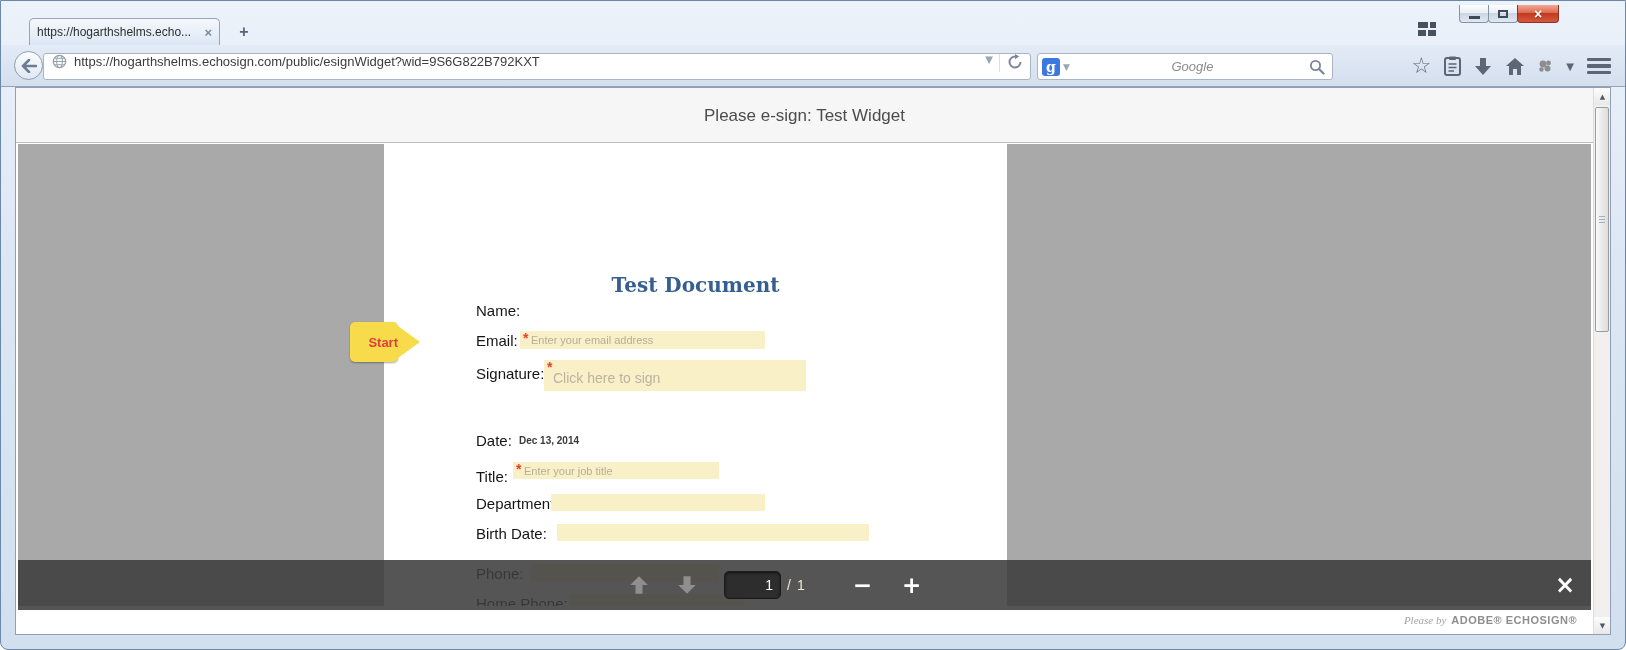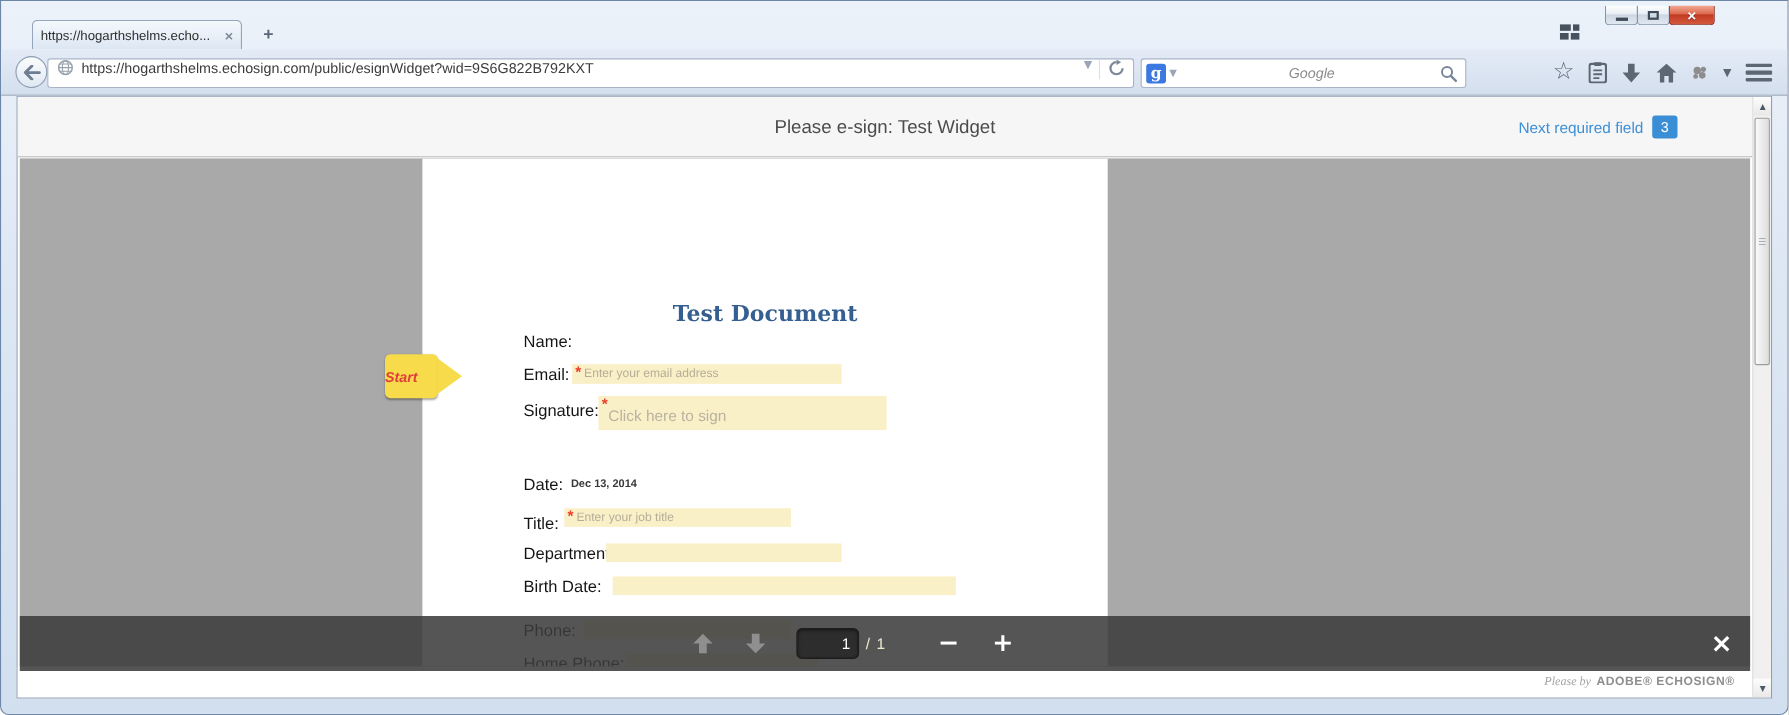--- a/index.html
+++ b/index.html
@@ -80,21 +80,21 @@
     font-family:"DejaVu Serif", serif; font-weight:bold; font-size:20px; color:#365f91; }
   .flabel{ position:absolute; left:92px; font-size:15px; color:#151515; white-space:nowrap; }
   .ffield{ position:absolute; background:#faf0c8; }
   .req{ position:absolute; left:3px; top:-1px; color:#e8402a; font-weight:bold; font-size:14px; }
   .ph{ position:absolute; left:11px; top:3px; font-size:11px; color:#b5ae97; white-space:nowrap; }
   .date-value{ position:absolute; left:135px; top:291px; font-size:10px; font-weight:bold; color:#3a3a3a; letter-spacing:0; }
   .sig-ph{ position:absolute; left:9px; top:10px; font-size:14px; color:#bab3a0; }
   
   .start-tag{ position:absolute; left:334px; top:234px; width:48px; height:40px; background:#f7db4b;
     border-radius:5px; box-shadow:0 1px 2px rgba(0,0,0,.35);
-    display:flex; align-items:center; justify-content:flex-start; z-index:5;font-style:italic; }
+    display:flex; align-items:center; justify-content:flex-end; z-index:5; }
   .start-tag span{ color:#e23d3d; font-weight:bold; font-size:13px; }
   .start-arrow{ position:absolute; left:382px; top:238px; width:0; height:0; z-index:5;
     border-top:16px solid transparent; border-bottom:16px solid transparent; border-left:22px solid #f7db4b; }
   
   .pagebar{ position:absolute; left:2px; right:19px; top:472px; height:50px;
     background:rgba(60,60,60,.87); z-index:6; }
   .pagebar-controls{ position:absolute; left:610px; top:0; height:50px; display:flex; align-items:center; }
   .nav-arrow{ margin-right:26px; display:flex; }
   .pageinput{ width:57px; height:28px; background:#2d2d2d; border:1px solid #1c1c1c; border-radius:5px;
     color:#fff; font-size:14px; text-align:right; padding-right:7px; box-shadow:inset 0 1px 3px rgba(0,0,0,.6);
@@ -225,24 +225,20 @@
           <div></div>
           <div></div>
         </span>
     </div>
   </div>
 
   <div class="viewport">
 
     <div class="esign-header">
       <div class="esign-title">Please e-sign: Test Widget</div>
-      <div class="next-req">
-        <span class="next-req-label">Next required field</span>
-        <span class="next-req-badge">3</span>
-      </div>
     </div>
 
     <div class="docarea">
       <div class="docpage">
         <div class="doc-title">Test Document</div>
 
         <div class="flabel" style="top:158px;">Name:</div>
 
         <div class="flabel" style="top:188px;">Email:</div>
         <div class="ffield" style="left:136px; top:187px; width:245px; height:18px;">

